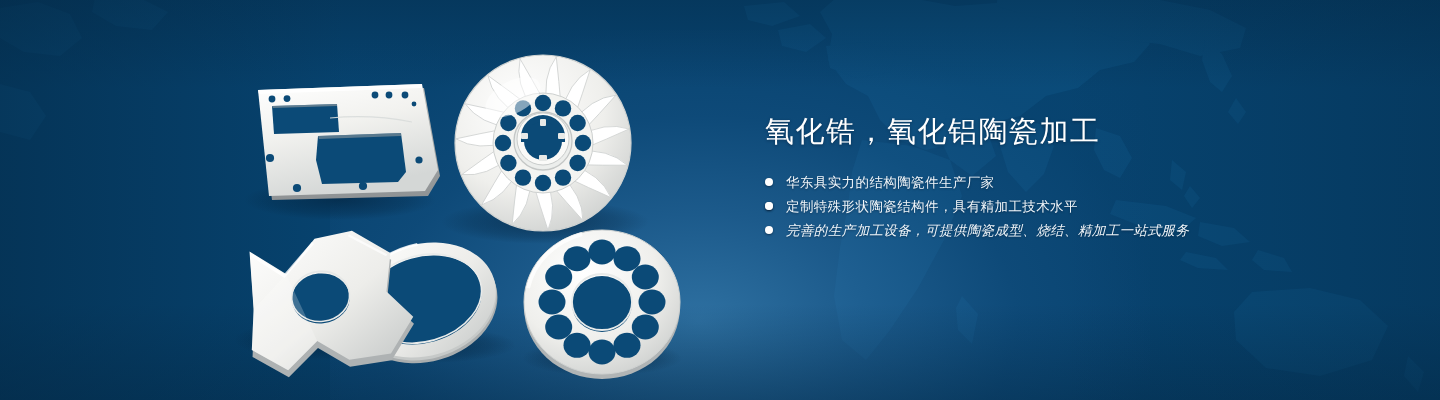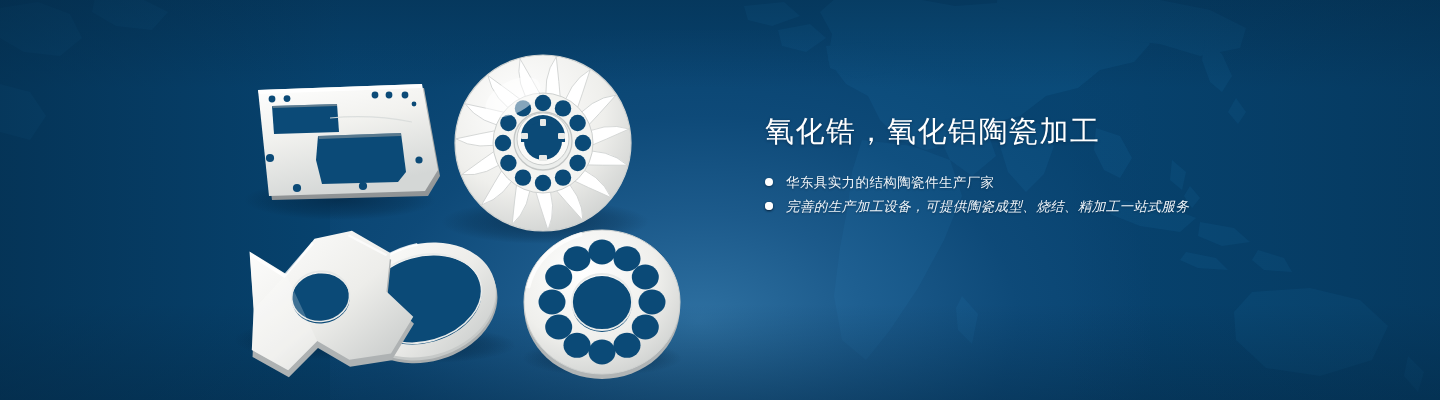--- a/index.html
+++ b/index.html
@@ -388,18 +388,22 @@
     <ul class="bullets">
       <li>
         <span class="dot"></span>
         <span>华东具实力的结构陶瓷件生产厂家</span>
       </li>
       <li>
         <span class="dot"></span>
       </li>
       <li>
         <span class="dot"></span>
+        <span>定制特殊形状陶瓷结构件，具有精加工技术水平</span>
+      </li>
+      <li>
+        <span class="dot"></span>
         <span>完善的生产加工设备，可提供陶瓷成型、烧结、精加工一站式服务</span>
       </li>
     </ul>
   </div>
 
 </div>
 
 </body></html>

